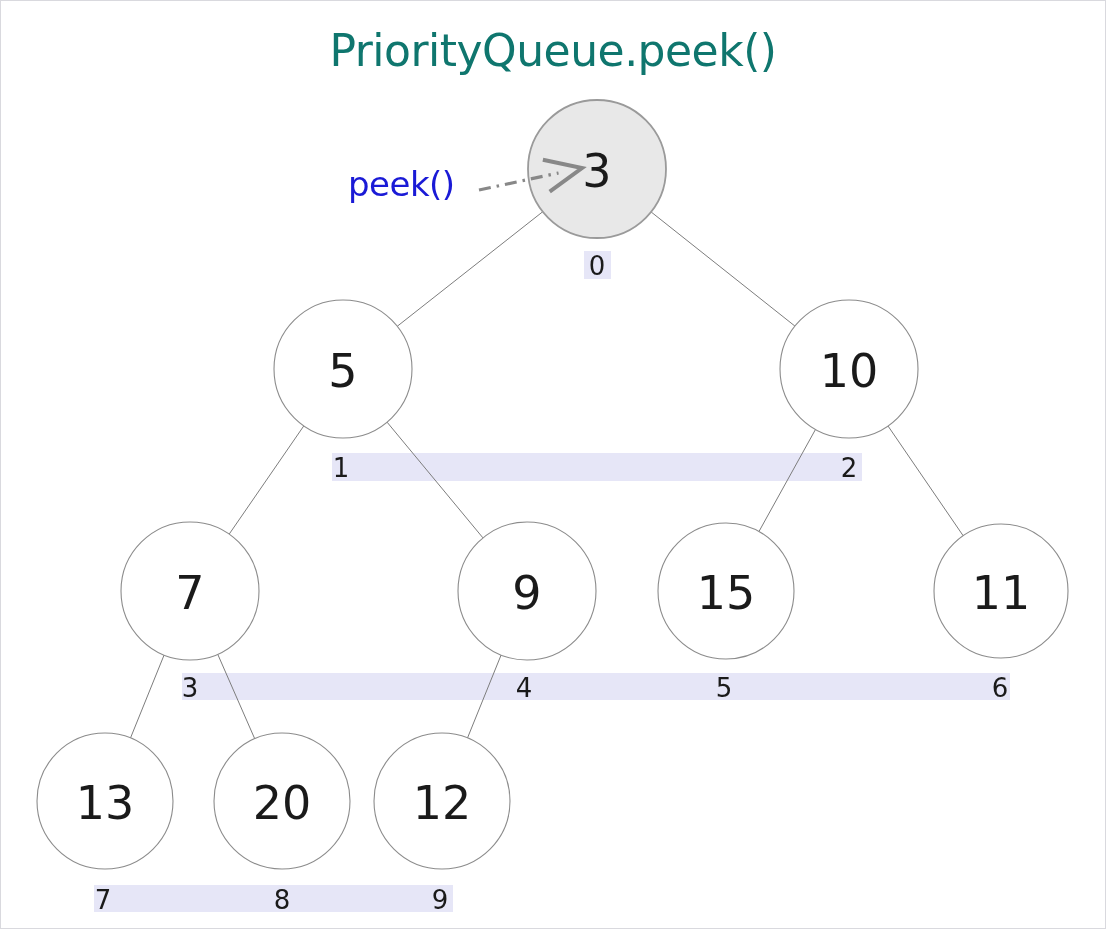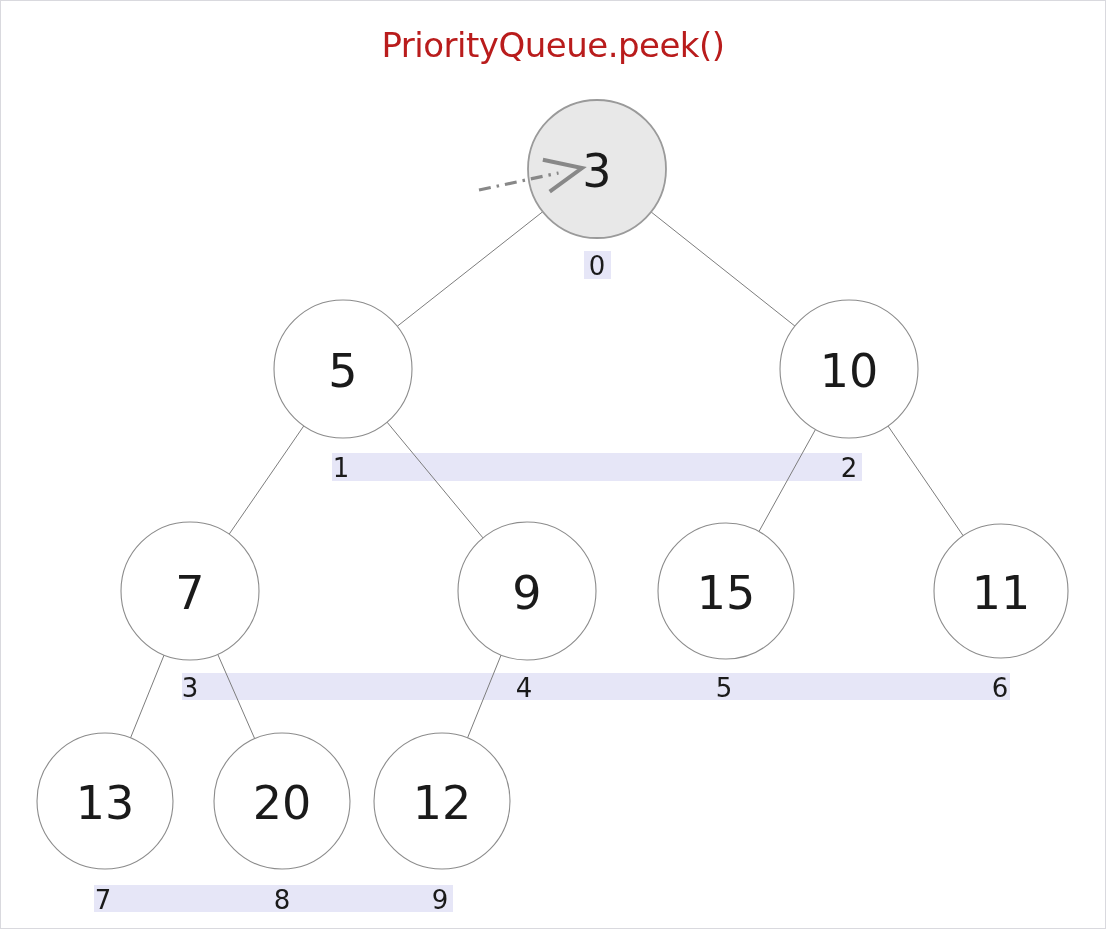--- a/index.html
+++ b/index.html
@@ -15,22 +15,22 @@
     background: #ffffff;
     border: 1px solid #d9d9de;
     overflow: hidden;
   }
   .figure-title {
     position: absolute;
     top: 24px;
     left: 0;
     width: 100%;
     text-align: center;
-    font-size: 34px;
-    color: #b91c1c;
+    font-size: 44px;
+    color: #0f766e;
     letter-spacing: -0.5px;
   }
   .peek-label {
     position: absolute;
     left: 347px;
     top: 163px;
     font-size: 34px;
     letter-spacing: -0.5px;
   }
   #tree-svg {
@@ -86,13 +86,14 @@
       <circle cx="104" cy="800" r="68" fill="#ffffff" stroke="#8c8c8c" stroke-width="1.1"></circle>
       <text x="104" y="802" text-anchor="middle" dominant-baseline="central" font-size="46" fill="#1a1a1a" font-family="&quot;DejaVu Sans&quot;,&quot;Liberation Sans&quot;,sans-serif">13</text>
       <circle cx="281" cy="800" r="68" fill="#ffffff" stroke="#8c8c8c" stroke-width="1.1"></circle>
       <text x="281" y="802" text-anchor="middle" dominant-baseline="central" font-size="46" fill="#1a1a1a" font-family="&quot;DejaVu Sans&quot;,&quot;Liberation Sans&quot;,sans-serif">20</text>
       <circle cx="441" cy="800" r="68" fill="#ffffff" stroke="#8c8c8c" stroke-width="1.1"></circle>
       <text x="441" y="802" text-anchor="middle" dominant-baseline="central" font-size="46" fill="#1a1a1a" font-family="&quot;DejaVu Sans&quot;,&quot;Liberation Sans&quot;,sans-serif">12</text>
       <line x1="478" y1="189" x2="557.5294125421784" y2="172.01313518516577" stroke="#888888" stroke-width="3.2" stroke-dasharray="12 6 2.5 6"></line>
       <polyline points="548.6890407399707,190.5796927820683 581,167 541.8751798254638,158.6784348641496" fill="none" stroke="#888888" stroke-width="4" stroke-linejoin="miter"></polyline>
     </svg>
 
+  <div class="peek-label" style="color: rgb(26, 26, 214);">peek()</div>
 </div>
 
 </body></html>

